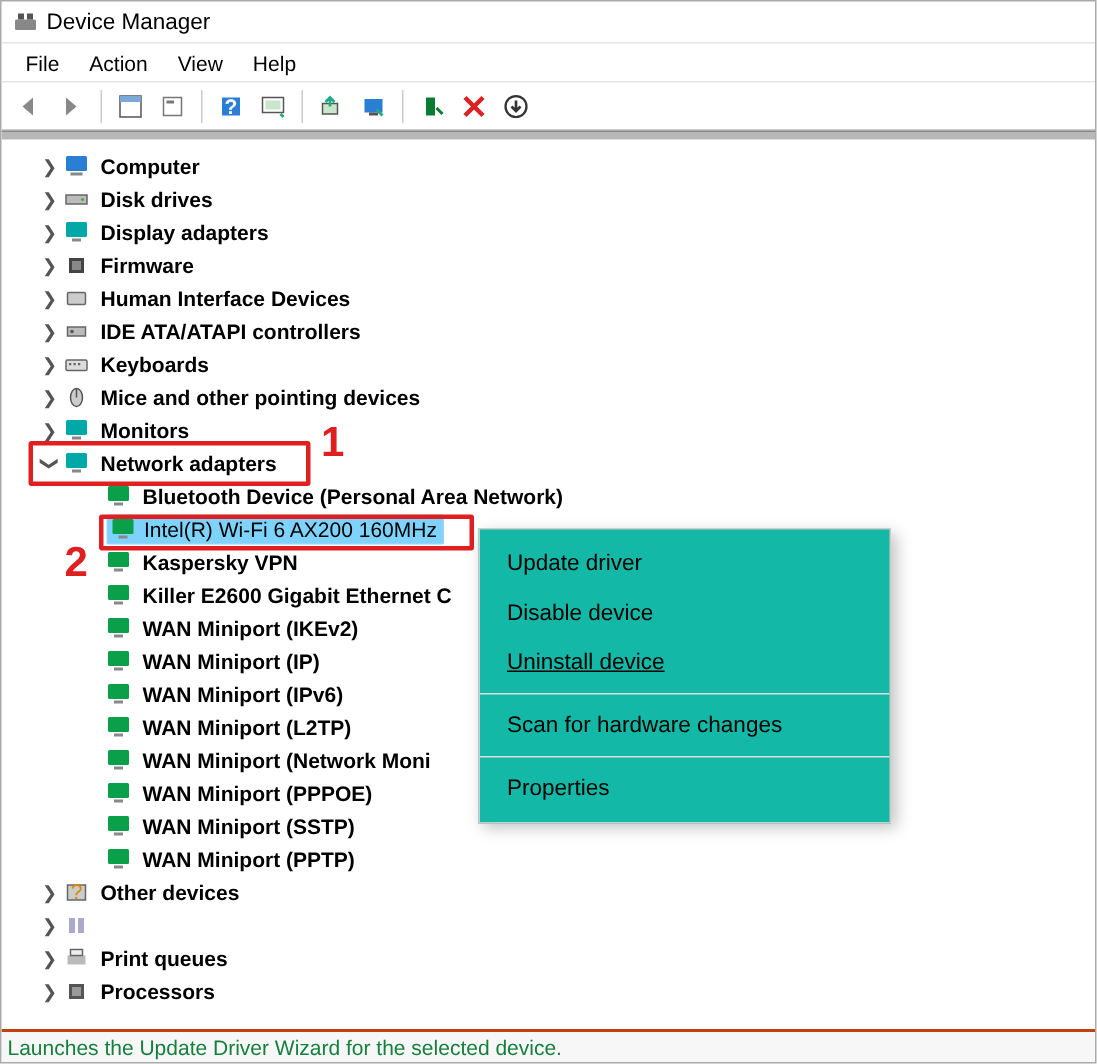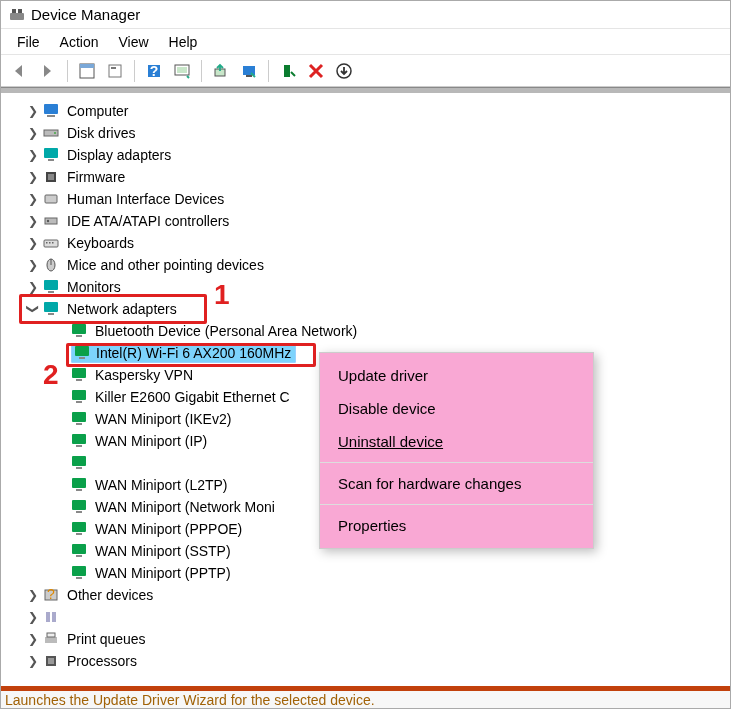--- a/index.html
+++ b/index.html
@@ -109,20 +109,21 @@
     .node-icon {
       width: 18px;
       height: 18px;
       display: inline-flex;
       align-items: center;
       justify-content: center;
       margin-right: 4px;
     }
     .label {
       padding: 1px 2px;
+      font-weight: bold;
     }
     .indent2 { padding-left: 48px; }
     .selected-wrap {
       background: #7dd3fc;
       border: 1px solid #99d1ff;
       display: inline-flex;
       align-items: center;
       padding: 0 4px 0 2px;
       border-radius: 1px;
     }
@@ -141,45 +142,45 @@
       font-size: 28px;
       font-family: Arial, sans-serif;
       pointer-events: none;
     }
     
     .ctxmenu {
       position: absolute;
       left: 318px;
       top: 350px;
       width: 275px;
-      background: #f9a8d4;
+      background: #14b8a6;
       border: 1px solid #ccc;
       box-shadow: 3px 3px 10px rgba(0,0,0,0.25);
       padding: 6px 0;
     }
     .ctxitem {
       padding: 8px 18px;
       font-size: 15px;
       cursor: default;
       position: relative;
     }
     .ctxsep {
       height: 1px;
       background: #ddd;
       margin: 4px 0;
     }
     
     .statusbar {
       height: 22px;
-      border-top: 5px solid #c2410c;
+      border-top: 2px solid #c2410c;
       display: flex;
       align-items: center;
       padding: 0 4px;
       font-size: 13px;
-      color: #a16207;
+      color: #15803d;
       background: #f7f7f7;
     }
     
     .mon-teal svg rect.s { fill:#00a8a8; }
     .mon-blue svg rect.s { fill:#2a7fd5; }
     .mon-net svg rect.s { fill:#0aa04a; }
     
   </style>
 </head>
 <body>
@@ -448,20 +449,21 @@
         </span>
       <span class="label">WAN Miniport (IP)</span>
     </div>
     <div class="node indent2">
       <span class="node-icon mon-net">
           <svg width="18" height="16">
             <rect class="s" x="1" y="1" width="14" height="10" rx="1"></rect>
             <rect x="5" y="12" width="6" height="2" fill="#888"></rect>
           </svg>
         </span>
+      <span class="label">WAN Miniport (IPv6)</span>
     </div>
     <div class="node indent2">
       <span class="node-icon mon-net">
           <svg width="18" height="16">
             <rect class="s" x="1" y="1" width="14" height="10" rx="1"></rect>
             <rect x="5" y="12" width="6" height="2" fill="#888"></rect>
           </svg>
         </span>
       <span class="label">WAN Miniport (L2TP)</span>
     </div>

